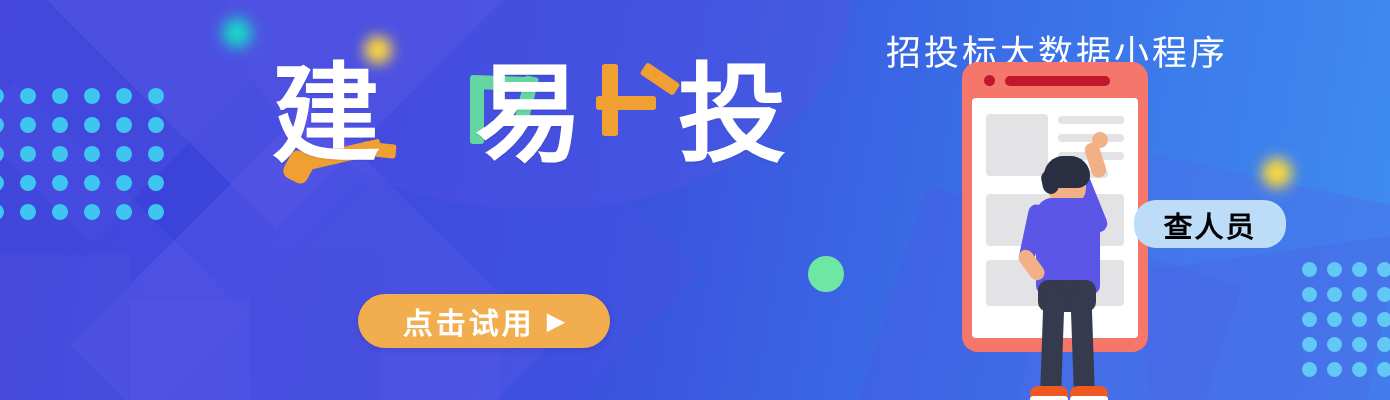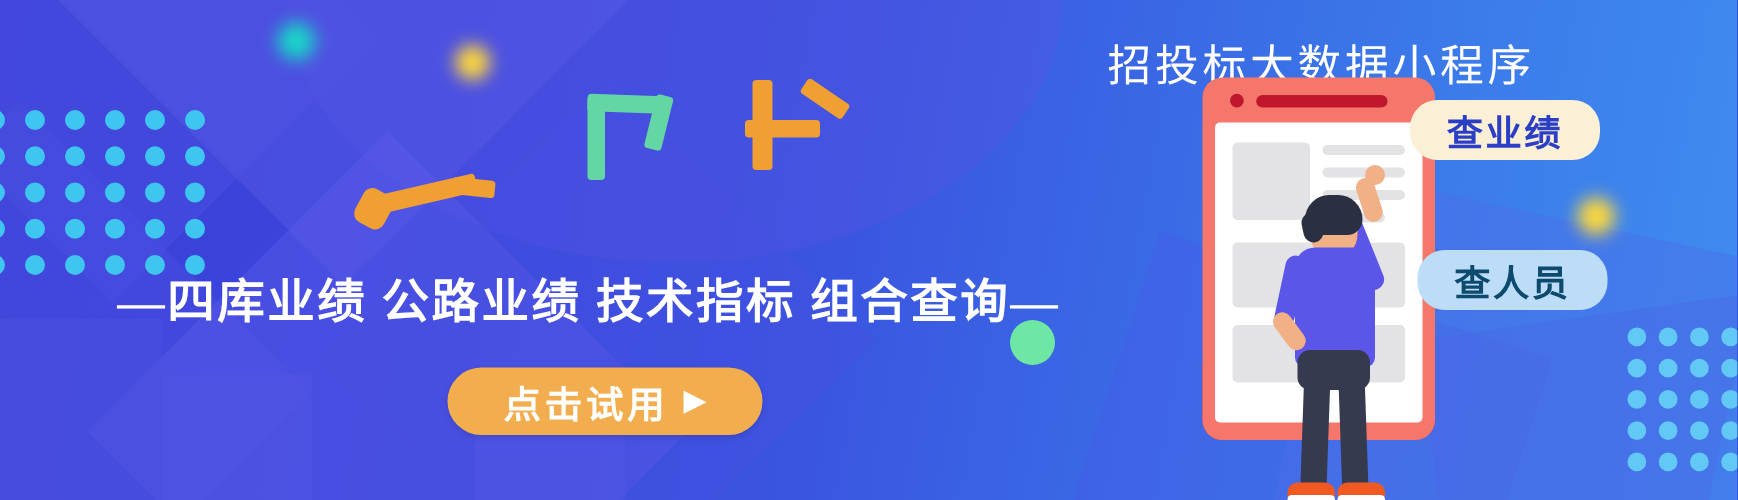--- a/index.html
+++ b/index.html
@@ -172,21 +172,21 @@
     position:absolute;display:flex;align-items:center;justify-content:center;
     font-size:29px;font-weight:700;letter-spacing:2px;
     border-radius:22px;white-space:nowrap;cursor:pointer;
     font-family:"Liberation Serif","DejaVu Serif",serif;
   }
   .tag-company{left:852px;top:100px;width:156px;height:48px;
     background:#7DE4B4;color:#1F2E8C;}
   .tag-perf{left:1128px;top:80px;width:152px;height:48px;
     background:#FBEFD6;color:#2B3FC6;}
   .tag-people{left:1134px;top:200px;width:152px;height:48px;
-    background:#BCDCF7;color:#0c4a6e;}
+    background:#BCDCF7;color:#000000;}
   .tag-qual{left:880px;top:270px;width:150px;height:48px;
     background:#F6A81C;color:#20277E;}
 </style>
 </head>
 <body>
 
 <div class="banner">
 
   <div class="bg-layer">
     <div class="poly soft-arc"></div>
@@ -270,22 +270,22 @@
     <div class="stroke s1"></div>
     <div class="stroke s2"></div>
     <div class="stroke s3"></div>
     <div class="stroke s4"></div>
     <div class="stroke s5"></div>
     <div class="stroke s6"></div>
     <div class="stroke s7"></div>
     <div class="stroke s8"></div>
     <div class="stroke s9"></div>
 
-
-    <div class="subtitle">—四库业绩 公路业绩 技术指标 组合查询—</div>
+    <div class="brand-title">建 易 投</div>
+
 
     <div class="cta">
       <span class="cta-label">点击试用</span>
       <span class="cta-arrow">▶</span>
     </div>
   </div>
 
   <div class="headline">招投标大数据小程序</div>
 
   <div class="illus">
@@ -322,18 +322,17 @@
       <div class="p-part leg-l"></div>
       <div class="p-part leg-r"></div>
       <div class="p-part shoe-l"></div>
       <div class="p-part shoe-r"></div>
       <div class="p-part sole-l"></div>
       <div class="p-part sole-r"></div>
     </div>
   </div>
 
 
-  <div class="tag tag-perf">查业绩</div>
 
   <div class="tag tag-people">查人员</div>
 
 
 </div>
 
 </body></html>

